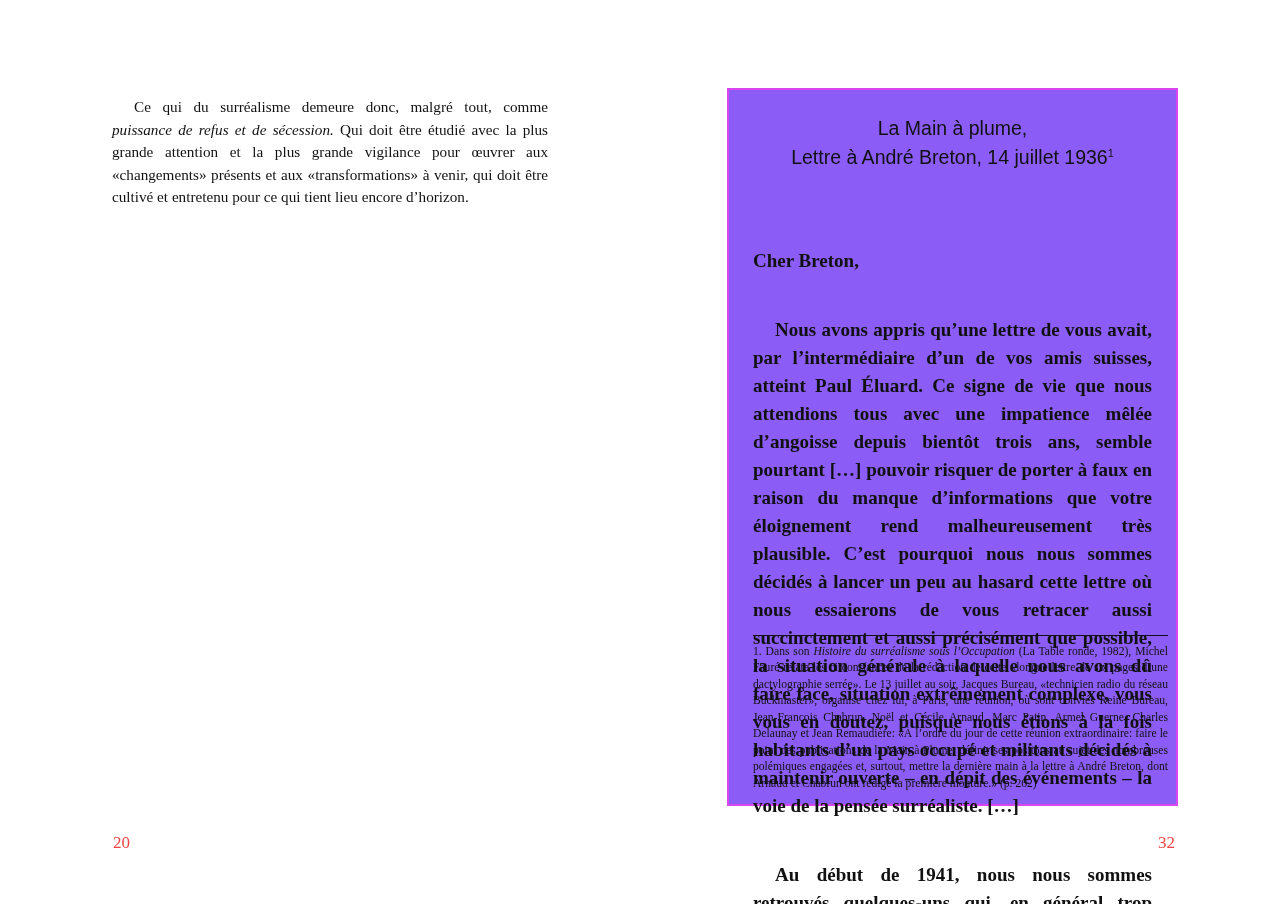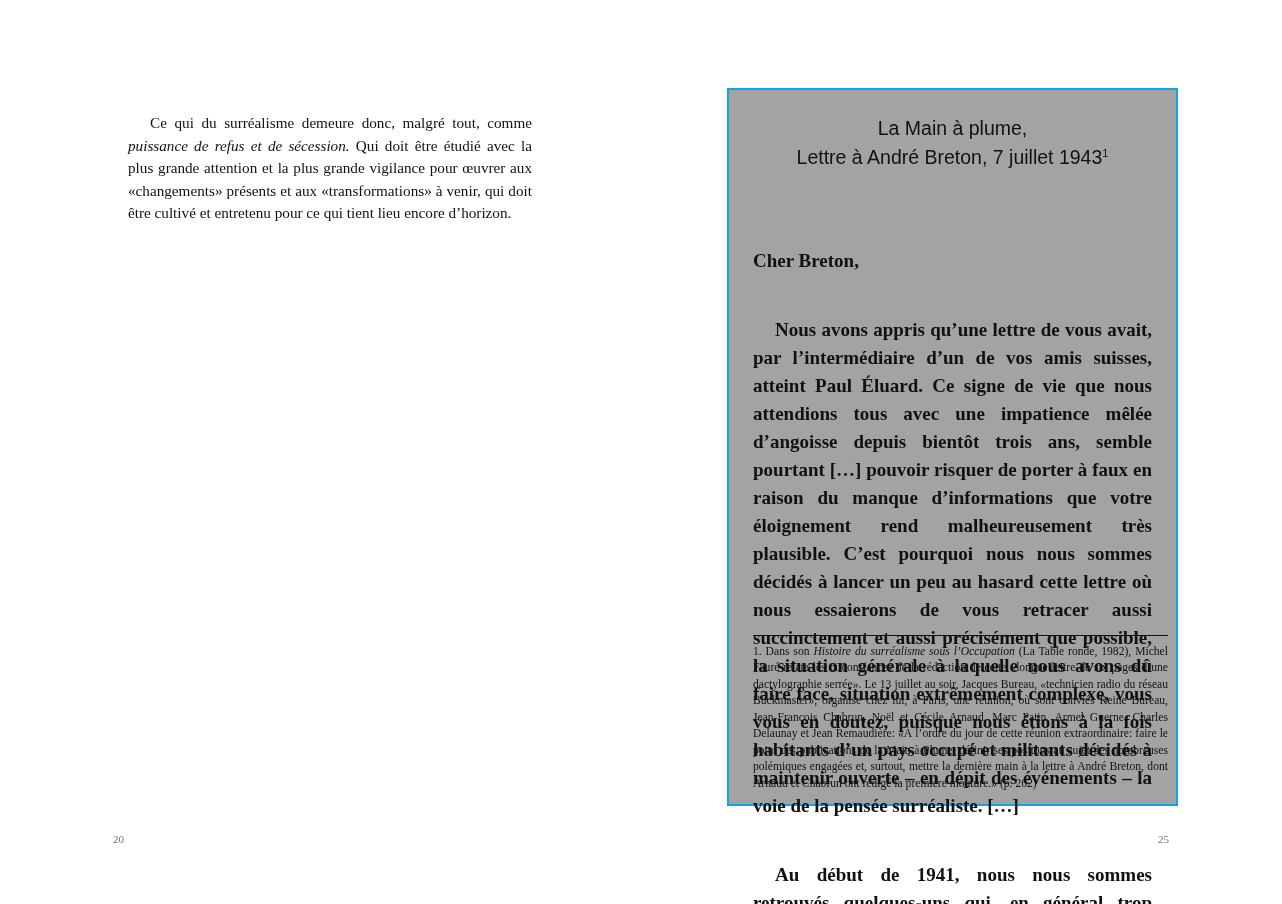--- a/index.html
+++ b/index.html
@@ -21,21 +21,21 @@
     position: absolute;
     left: 112px;
     top: 96px;
     width: 436px;
   }
   .para {
     font-family: "Liberation Serif", serif;
     font-size: 15.2px;
     line-height: 1.48;
     text-align: justify;
-    margin: 16px;
+    margin: 0;
     text-indent: 22px;
     hyphens: auto;
   }
   .para em { font-style: italic; }
 
   .signature {
     margin-top: 30px;
     text-align: right;
     font-family: "Liberation Sans", sans-serif;
     font-size: 13.4px;
@@ -43,23 +43,23 @@
   }
   .signature .sc-first { font-size: 15.4px; }
 
   
   .page-right {
     position: absolute;
     left: 727px;
     top: 88px;
     width: 451px;
     height: 718px;
-    border: 2px solid #0ea5e9;
+    border: 2px solid #d946ef;
     box-sizing: border-box;
-    background: #a3a3a3;
+    background: #8b5cf6;
   }
   .box-inner {
     padding: 16px 24px 10px 24px;
     height: 100%;
     box-sizing: border-box;
     position: relative;
   }
   .doc-title {
     font-family: "Liberation Sans", sans-serif;
     font-size: 19.5px;
@@ -107,50 +107,50 @@
     text-align: justify;
     hyphens: auto;
     margin: 0;
   }
   .footnote em { font-style: italic; }
 
   
   .folio {
     position: absolute;
     font-family: "Liberation Serif", serif;
-    font-size: 11px;
-    color: #737373;
+    font-size: 17px;
+    color: #ef4444;
   }
   .folio-left  { left: 113px;  top: 833px; }
   .folio-right { left: 1158px; top: 833px; }
 </style>
 </head>
 <body>
 
 <div class="page-left">
   <p class="para"><span>Ce qui du surréalisme demeure donc, malgré tout, comme </span><em>puissance de refus et de sécession.</em><span> Qui doit être étudié avec la plus grande attention et la plus grande vigilance pour œuvrer aux «changements» présents et aux «transformations» à venir, qui doit être cultivé et entretenu pour ce qui tient lieu encore d’horizon.</span></p>
 
 </div>
 
 <div class="page-right">
   <div class="box-inner">
 
     <h1 class="doc-title">
       <span>La Main à plume,</span><br>
-      <span>Lettre à André Breton, 7 juillet 1943</span><sup>1</sup>
+      <span>Lettre à André Breton, 14 juillet 1936</span><sup>1</sup>
     </h1>
 
     <div class="letter-body">
       <p class="salut">Cher Breton,</p>
       <p class="indent">Nous avons appris qu’une lettre de vous avait, par l’intermédiaire d’un de vos amis suisses, atteint Paul Éluard. Ce signe de vie que nous attendions tous avec une impatience mêlée d’angoisse depuis bientôt trois ans, semble pourtant […] pouvoir risquer de porter à faux en raison du manque d’informations que votre éloignement rend malheureusement très plausible. C’est pourquoi nous nous sommes décidés à lancer un peu au hasard cette lettre où nous essaierons de vous retracer aussi succinctement et aussi précisément que possible, la situation générale à laquelle nous avons dû faire face, situation extrêmement complexe, vous vous en doutez, puisque nous étions à la fois habitants d’un pays occupé et militants décidés à maintenir ouverte – en dépit des événements – la voie de la pensée surréaliste. […]</p>
       <p class="indent">Au début de 1941, nous nous sommes retrouvés quelques-uns qui, en général trop jeunes pour avoir pu participer au mouvement surréaliste avant 1939, n’étions cependant pas encore assez vieux pour nous résigner à nous en détacher par fatigue intellectuelle, par opportunisme ou par crainte de déplaire à des vainqueurs qui nous apportaient, avec l’abrutissement organisé, la haine de l’art «dégénéré» ou de toute activité intellectuelle susceptible de provoquer, dans les domaines les plus divers, la moindre réaction autre qu’une réaction de stricte obéissance et de résignation à la bêtise et à la force. […]</p>
     </div>
 
     <div class="footnote-wrap">
       <hr class="footnote-rule">
       <p class="footnote"><span>1. Dans son </span><em>Histoire du surréalisme sous l’Occupation</em><span> (La Table ronde, 1982), Michel Fauré relate les circonstances de la rédaction de cette «longue lettre de six pages d’une dactylographie serrée». Le 13 juillet au soir, Jacques Bureau, «technicien radio du réseau Buckmaster», organise chez lui, à Paris, une réunion, où sont conviés Reine Bureau, Jean-François Chabrun, Noël et Cécile Arnaud, Marc Patin, Armel Guerne, Charles Delaunay et Jean Remaudière: «À l’ordre du jour de cette réunion extraordinaire: faire le point des publications de la Main à Plume, définir ses positons au sujet des nombreuses polémiques engagées et, surtout, mettre la dernière main à la lettre à André Breton, dont Arnaud et Chabrun ont rédigé la première mouture.» (p. 262)</span></p>
     </div>
 
   </div>
 </div>
 
 <div class="folio folio-left">20</div>
-<div class="folio folio-right">25</div>
+<div class="folio folio-right">32</div>
 
 </body></html>

